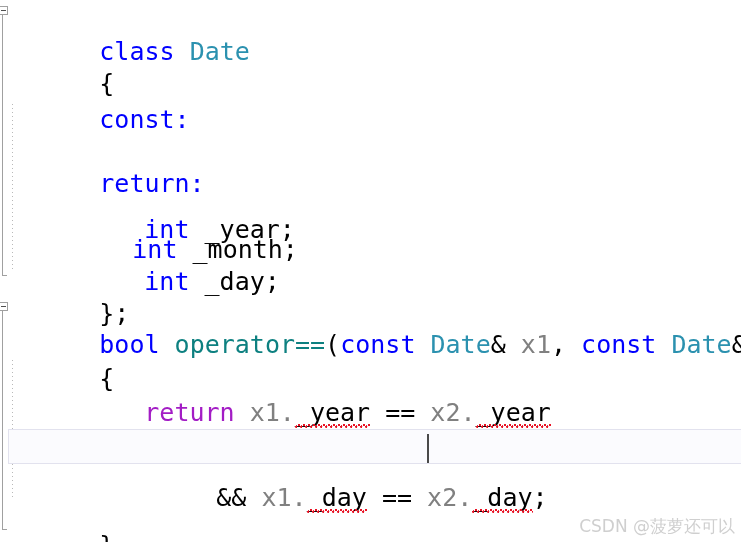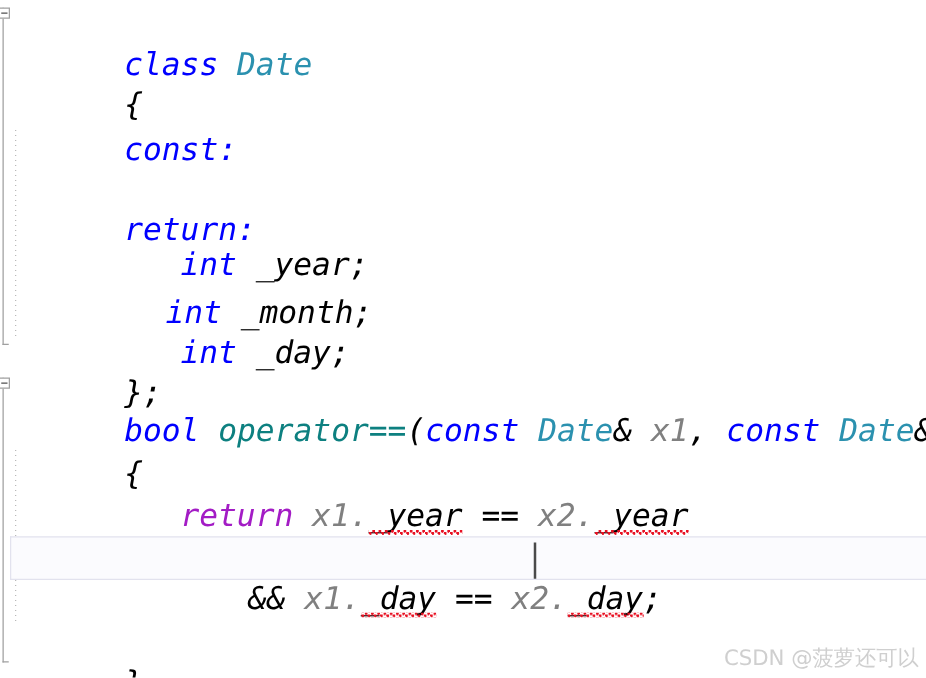--- a/index.html
+++ b/index.html
@@ -92,21 +92,20 @@
     font-size: 25px;
     line-height: 32px;
     letter-spacing: 0px;
     color: #000000;
   }
   .code {
     position: absolute;
     left: 9px;
     top: 0;
     white-space: pre;
-    font-style: italic;
   }
 
   
   .kw   { color: #0000ff; }  
   .type { color: #2b91af; }  
   .fn   { color: #0d8080; }  
   .ctl  { color: #a31cc5; margin-top: 12px; }  
   .var  { color: #808080; }  
   .plain{ color: #000000; }
 
@@ -189,21 +188,21 @@
   </div>
 
   <div class="line" style="top:104px;"></div>
 
   <div class="line" style="top:136px;">
     <span class="code">
       <span class="kw">return:</span>
     </span>
   </div>
 
-  <div class="line" style="top:164px;">
+  <div class="line" style="top:182px;">
     <span class="code" style="left:54px;">
       <span class="kw">int</span><span class="plain"> </span><span class="plain">_year</span><span class="plain">;</span>
     </span>
   </div>
 
   <div class="line" style="top:202px;">
     <span class="code" style="left:42px;">
       <span class="kw">int</span><span class="plain"> </span><span class="plain">_month</span><span class="plain">;</span>
     </span>
   </div>
@@ -232,21 +231,21 @@
     </span>
   </div>
 
   <div class="line" style="top:365px;">
     <span class="code" style="left:54px;">
       <span class="ctl">return</span><span class="plain"> </span><span class="var">x1</span><span class="var">.</span><span class="squiggle plain">_year</span><span class="plain"> </span><span class="plain">==</span><span class="plain"> </span><span class="var">x2</span><span class="var">.</span><span class="squiggle plain">_year</span>
     </span>
   </div>
 
 
-  <div class="line" style="top:431px;">
+  <div class="line" style="top:450px;margin-left:18px;">
     <span class="code" style="left:108px;">
       <span class="plain">&amp;&amp;</span><span class="plain"> </span><span class="var">x1</span><span class="var">.</span><span class="squiggle plain">_day</span><span class="plain"> </span><span class="plain">==</span><span class="plain"> </span><span class="var">x2</span><span class="var">.</span><span class="squiggle plain">_day</span><span class="plain">;</span>
     </span>
   </div>
 
   <div class="line" style="top:466px;"></div>
 
   <div class="line" style="top:498px;">
     <span class="code">
       <span class="plain">}</span>

